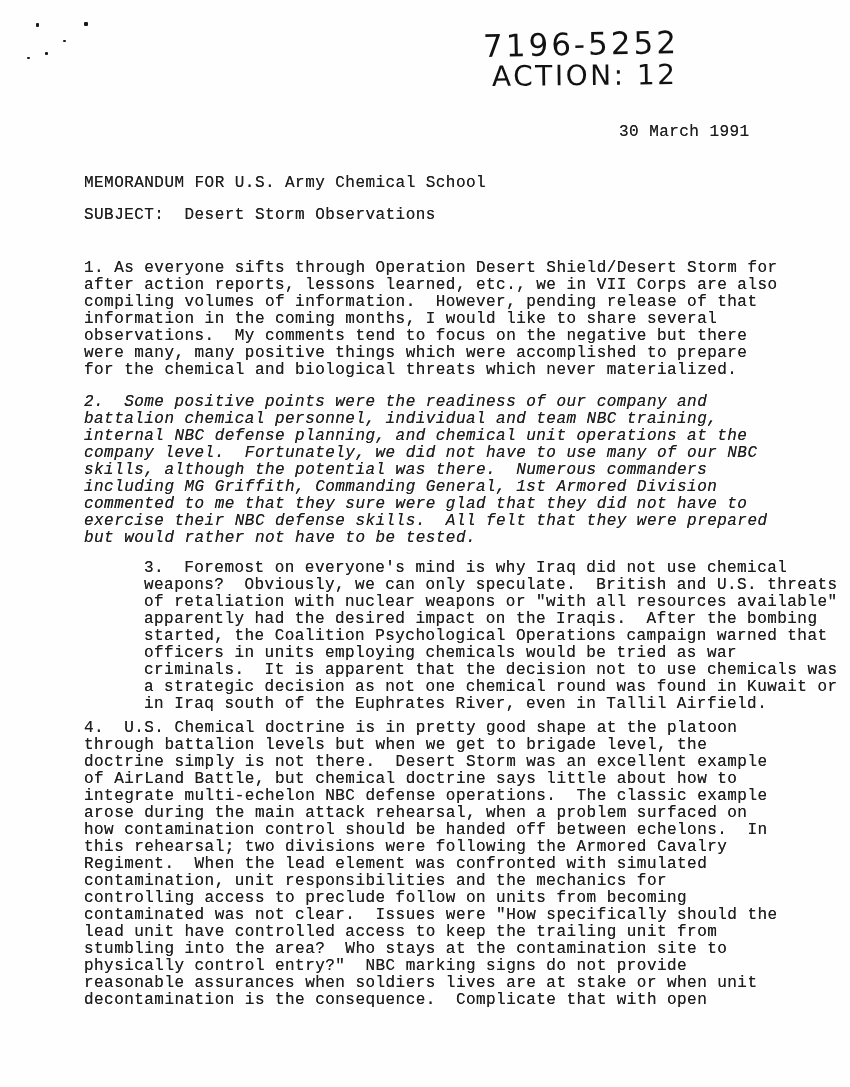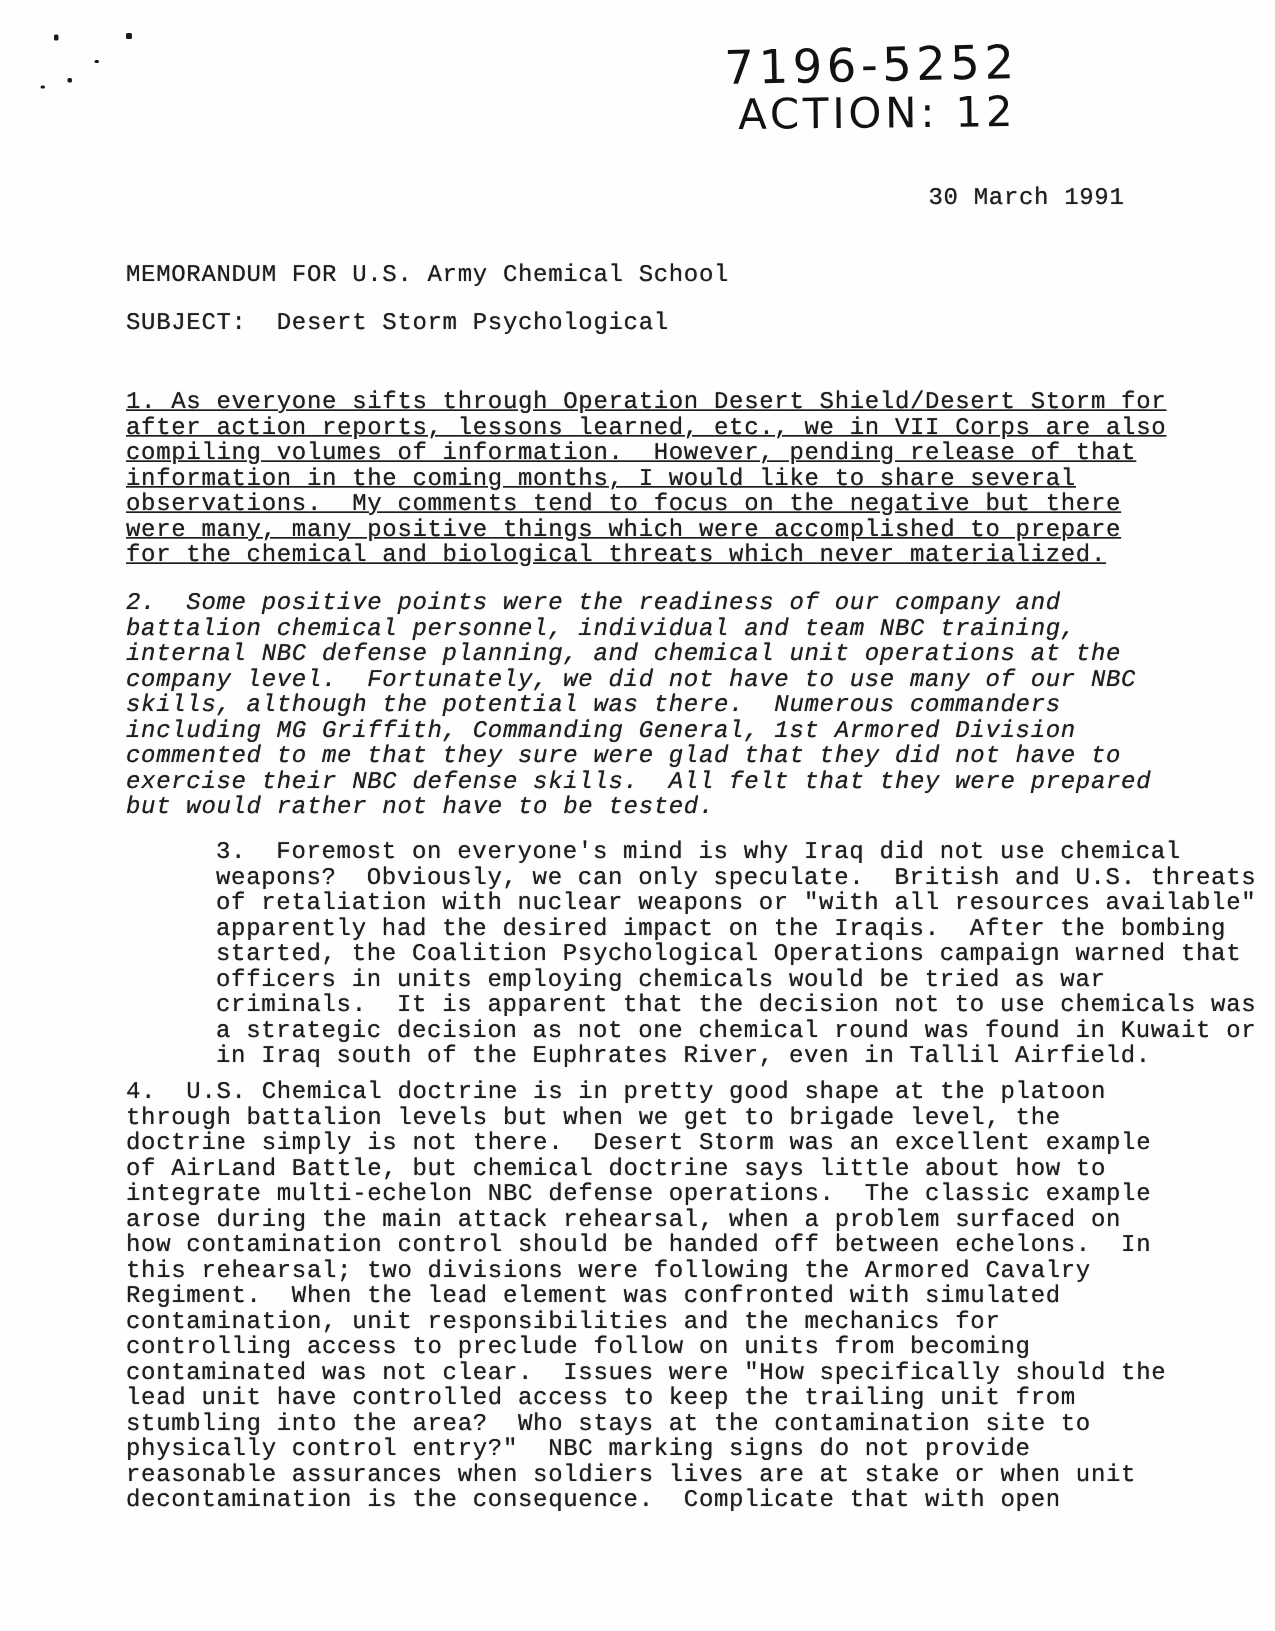--- a/index.html
+++ b/index.html
@@ -42,21 +42,21 @@
   #hw-action {
     left: 492px;
     top: 59px;
     font-size: 28px;
     letter-spacing: 2.5px;
     transform: rotate(-0.6deg);
   }
   #date-line     { left: 619px; top: 124px; }
   #memo-line     { left: 84px;  top: 175px; text-align: right; }
   #subject-line  { left: 84px;  top: 207px; }
-  #paragraph-1   { left: 84px;  top: 260px; width: 725px; text-decoration: underline; }
+  #paragraph-1   { left: 84px;  top: 260px; width: 725px; }
   #paragraph-2   { left: 84px;  top: 394px; width: 725px; font-style: italic; }
   #paragraph-3   { left: 96px;  top: 560px; width: 725px; margin-left: 48px; }
   #paragraph-4   { left: 84px;  top: 720px; width: 725px; }
   .speckle {
     position: absolute;
     background: #1a1a1a;
     border-radius: 1px;
   }
   #speckle-1 { left: 36px; top: 23px; width: 3px; height: 4px; }
   #speckle-2 { left: 84px; top: 22px; width: 4px; height: 4px; }
@@ -76,21 +76,21 @@
   <div class="speckle" id="speckle-5"></div>
 
   <div class="handwriting" id="hw-control">7196-5252</div>
 
   <div class="handwriting" id="hw-action">ACTION: 12</div>
 
   <div class="typewriter" id="date-line">30 March 1991</div>
 
   <div class="typewriter" id="memo-line">MEMORANDUM FOR U.S. Army Chemical School</div>
 
-  <div class="typewriter" id="subject-line">SUBJECT:  Desert Storm Psychological</div>
+  <div class="typewriter" id="subject-line">SUBJECT:  Desert Storm Observations</div>
 
   <div class="typewriter" id="paragraph-1">1. As everyone sifts through Operation Desert Shield/Desert Storm for
 after action reports, lessons learned, etc., we in VII Corps are also
 compiling volumes of information.  However, pending release of that
 information in the coming months, I would like to share several
 observations.  My comments tend to focus on the negative but there
 were many, many positive things which were accomplished to prepare
 for the chemical and biological threats which never materialized.</div>
 
   <div class="typewriter" id="paragraph-2">2.  Some positive points were the readiness of our company and

